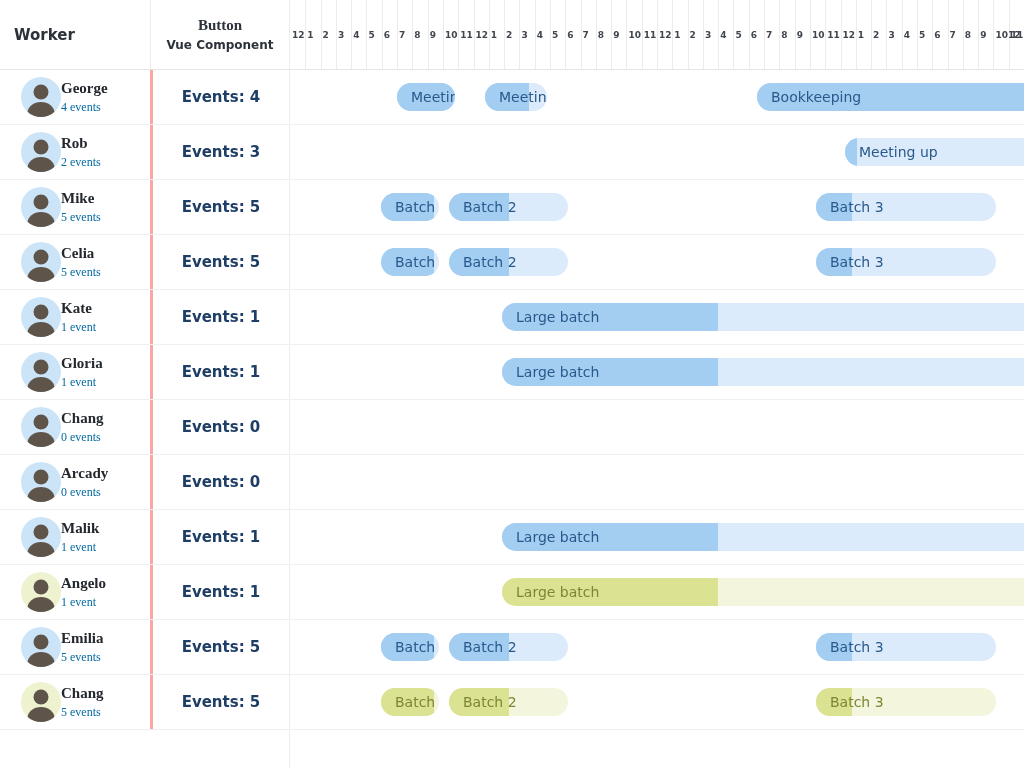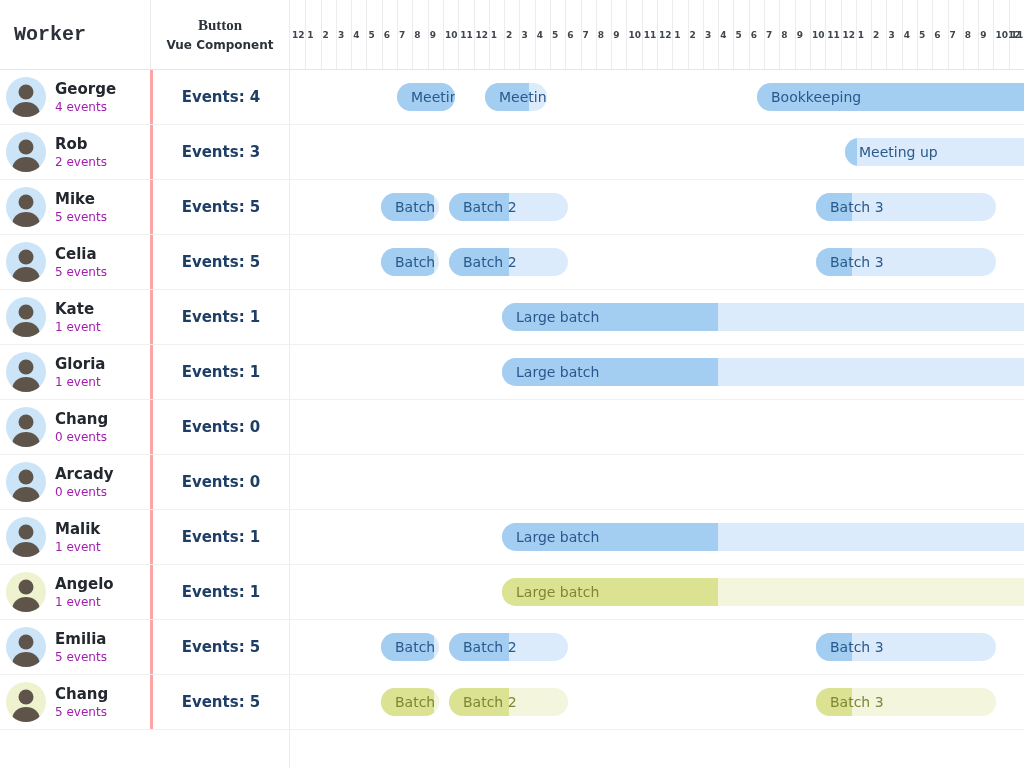--- a/index.html
+++ b/index.html
@@ -3,43 +3,43 @@
 <meta charset="utf-8">
 <style>
   * { margin:0; padding:0; box-sizing:border-box; }
   html,body { width:1024px; height:768px; overflow:hidden; background:#ffffff;
               font-family:"DejaVu Sans","Liberation Sans",sans-serif; }
   .app { width:1024px; height:768px; display:flex; flex-direction:column; }
 
   
   .header { display:flex; height:70px; border-bottom:1px solid #e6e6e6; flex-shrink:0; }
   .h-worker { width:150px; display:flex; align-items:center; padding-left:14px;
-              font-weight:700; font-size:20px; color:#2c323a;font-family:Liberation Mono, monospace; }
+              font-weight:700; font-size:15px; color:#2c323a; }
   .h-button { width:140px; border-left:1px solid #ececec; border-right:1px solid #ececec;
               display:flex; flex-direction:column; align-items:center; justify-content:center; gap:4px; }
   .h-button .t  { font-weight:700; font-size:15px; color:#2c323a;font-family:Liberation Serif, serif; }
   .h-button .st { font-weight:700; font-size:12px; color:#2c323a; }
   .h-timeline { flex:1; display:flex; flex-direction:column; min-width:0; }
   .day-row { height:44px; display:flex; border-bottom:1px solid #ededed; }
   .day { flex:1; display:flex; align-items:center; justify-content:center;
          font-weight:600; font-size:16px; color:#2b3440; }
   .day + .day { border-left:1px solid #ececec; }
   .tick-row { position:relative; flex:1; overflow:hidden; }
   .tick-label { position:absolute; top:50%; transform:translateY(-50%);
                 font-size:9px; font-weight:700; color:#40464e; }
   .tick-line { position:absolute; top:0; bottom:0; width:1px; background:#ececec; }
 
   
   .rows { flex-shrink:0; }
   .row { display:flex; height:55px; border-bottom:1px solid #f0f0f0; }
-  .cell-worker { width:150px; display:flex; align-items:center; gap:9px; padding-left:6px; }
+  .cell-worker { width:150px; display:flex; align-items:center; padding-left:21px;font-family:Liberation Serif, serif; }
   .avatar { width:40px; height:40px; border-radius:50%; overflow:hidden; flex-shrink:0; }
   .winfo { display:flex; flex-direction:column; }
   .wname { font-weight:700; font-size:15px; color:#23272e; line-height:1.25; }
-  .wsub  { font-size:12px; color:#a21caf; margin-top:2px; }
+  .wsub  { font-size:12px; color:#0369a1; margin-top:2px; }
   .cell-button { width:140px; border-left:3px solid #fca5a5; border-right:1px solid #ececec;
                  display:flex; align-items:center; justify-content:center; }
   .events-button { font-weight:600; font-size:15px; color:#1e3e66; cursor:pointer; background:none; border:none;
                    font-family:inherit; }
   .cell-timeline { flex:1; position:relative; overflow:hidden; min-width:0; }
   .event { position:absolute; top:13px; height:28px; border-radius:14px; overflow:hidden; cursor:pointer; }
   .event-fill { position:absolute; left:0; top:0; bottom:0; }
   .event-label { position:absolute; left:14px; top:0; line-height:28px; font-size:14px;
                  font-weight:500; white-space:nowrap; }
 

